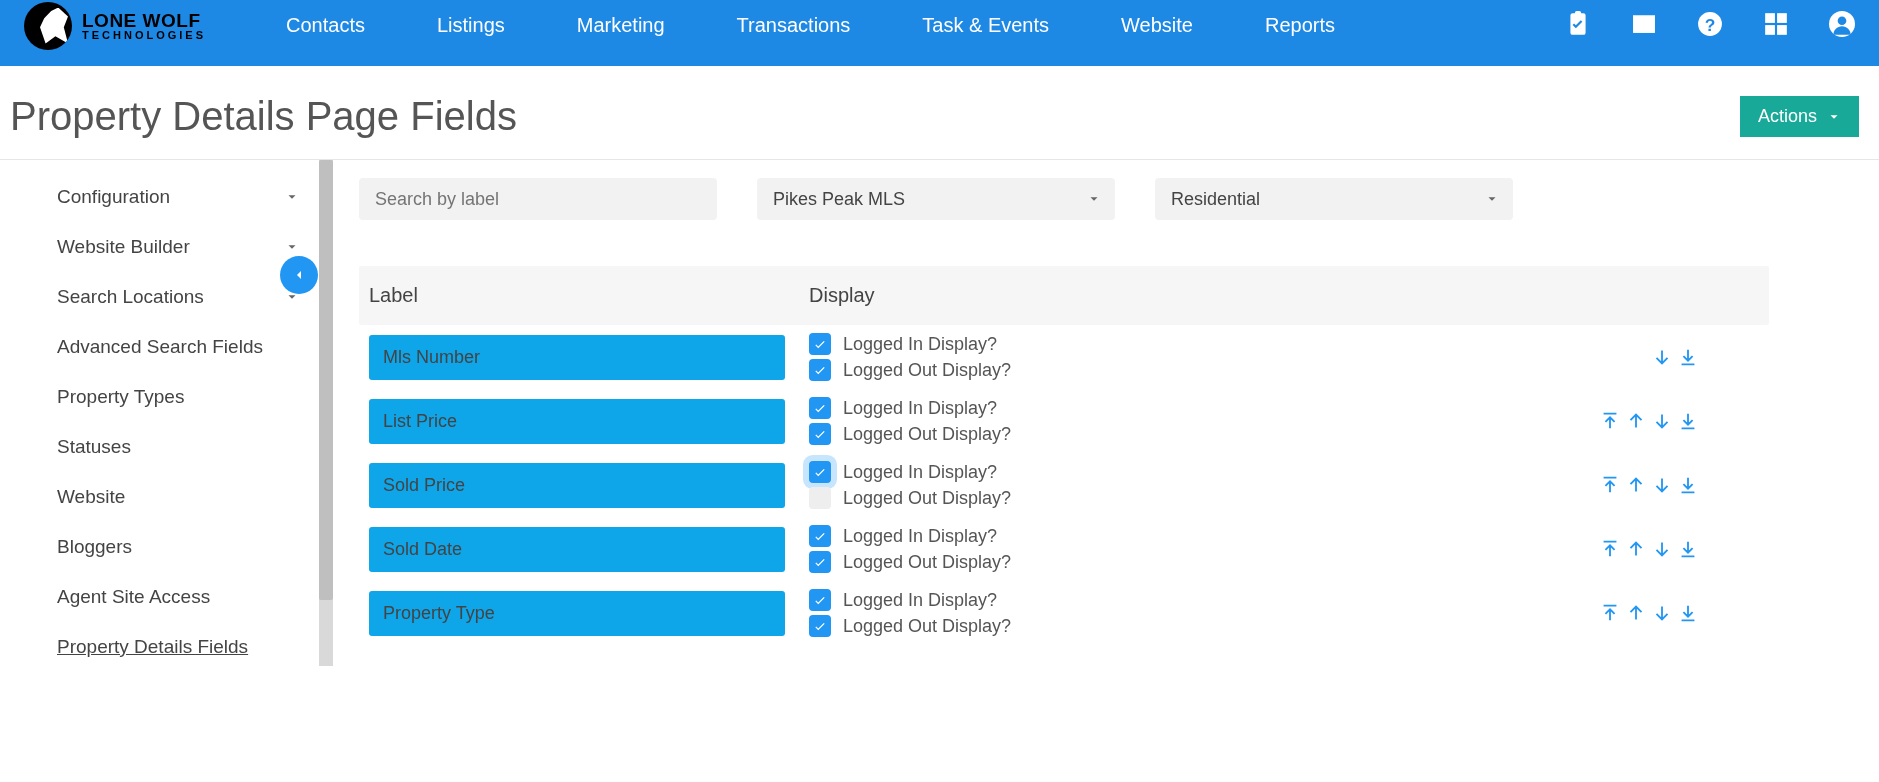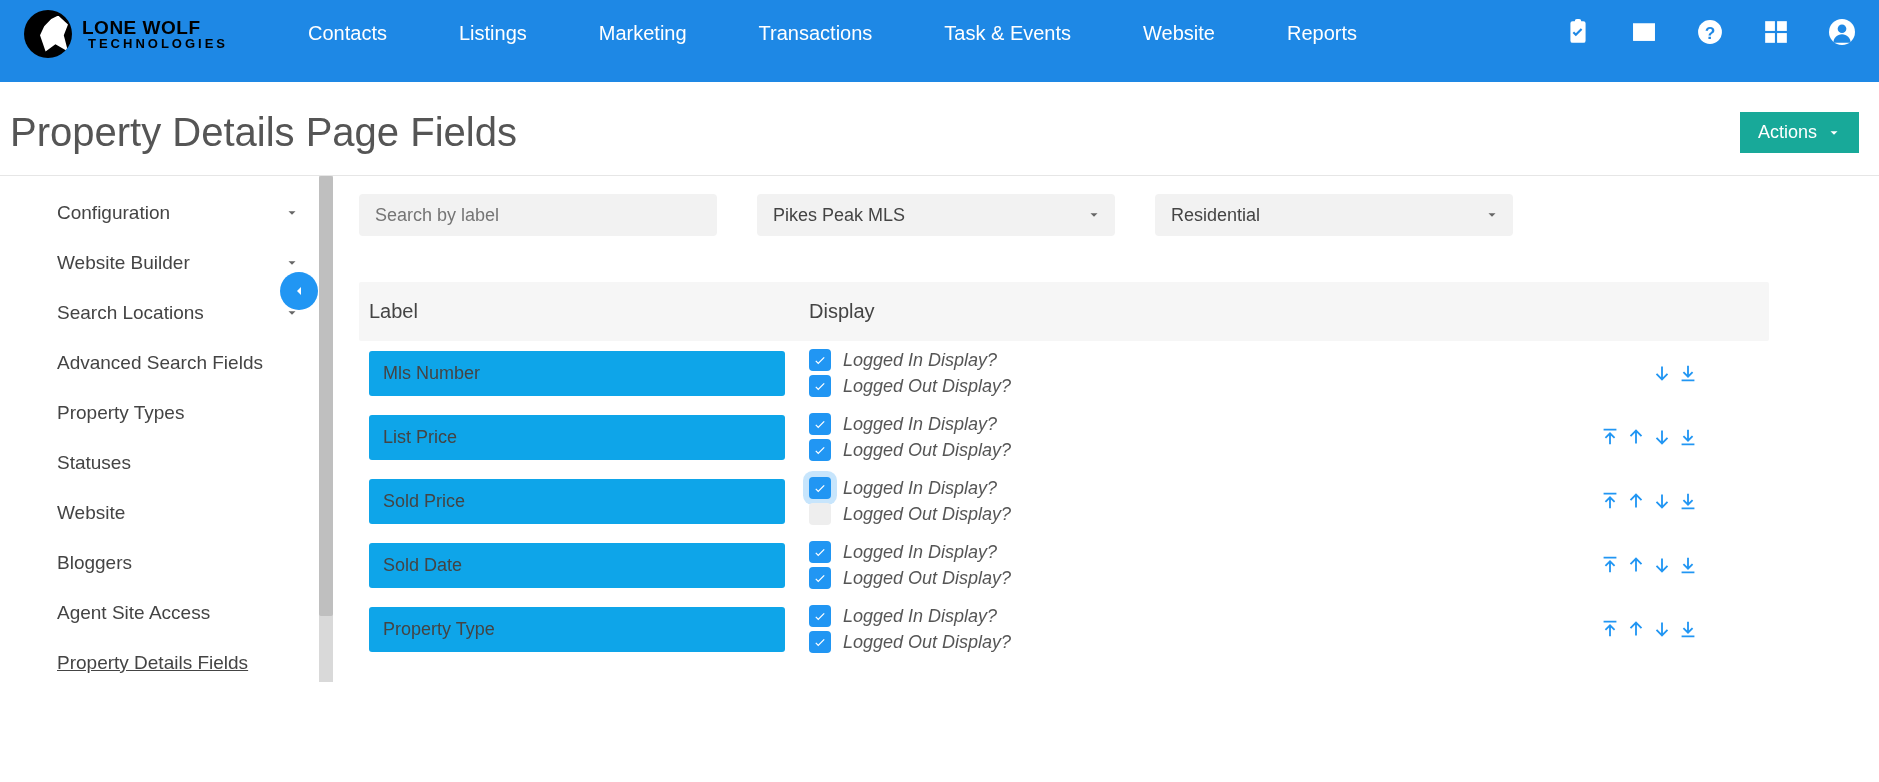--- a/index.html
+++ b/index.html
@@ -1,25 +1,25 @@
 <!DOCTYPE html>
 <html><head>
 <meta charset="utf-8">
 <style>
   * { box-sizing: border-box; margin: 0; padding: 0; }
   body { font-family: "Segoe UI", Arial, sans-serif; color: #333; background: #fff; width: 1879px; }
   
   
-  .topnav { background: #1e88e5; height: 82px; display: flex; align-items: center; padding: 0 24px 15px 24px; color: #fff; }
+  .topnav { background: #1e88e5; height: 66px; display: flex; align-items: center; padding: 0 24px 15px 24px; color: #fff; }
   .logo { display: flex; align-items: center; gap: 10px; margin-right: 80px; }
   .logo-mark { width: 48px; height: 48px; border-radius: 50%; background: #000; position: relative; overflow: hidden; }
   .logo-mark::after { content: ""; position: absolute; right: 4px; top: 6px; width: 28px; height: 36px; background: #fff; clip-path: polygon(20% 100%, 0 55%, 15% 30%, 40% 10%, 65% 0, 100% 25%, 85% 55%, 100% 100%, 55% 80%); }
   .logo-text { color: #000; line-height: 1; }
   .logo-text .t1 { font-weight: 800; font-size: 19px; letter-spacing: 0.5px; }
-  .logo-text .t2 { font-size: 13px; letter-spacing: 3px; font-weight: 600; margin-left: 6px; }
+  .logo-text .t2 { font-size: 11px; letter-spacing: 3px; font-weight: 600; }
   .nav-links { display: flex; gap: 72px; font-size: 20px; }
   .nav-links a { color: #fff; text-decoration: none; cursor: pointer; }
   .nav-icons { margin-left: auto; display: flex; gap: 40px; align-items: center; }
   .nav-icons svg { width: 26px; height: 26px; fill: #fff; }
   
   
   .page-header { display: flex; align-items: center; padding: 28px 10px 20px 10px; border-bottom: 1px solid #e6e6e6; }
   .page-title { font-size: 40px; font-weight: 300; color: #555; }
   .actions-btn { margin-left: auto; background: #18a999; color: #fff; border: none; border-radius: 0; padding: 10px 18px; font-size: 18px; display: flex; align-items: center; gap: 10px; cursor: pointer; margin-right: 10px; }
   .actions-btn svg { width: 14px; height: 14px; fill: #fff; }
@@ -48,21 +48,21 @@
   .select-field { width: 358px; padding-right: 40px; appearance: none; -webkit-appearance: none; text-align: left; background: #f2f2f2; border: none; border-radius: 4px; height: 42px; padding-left: 16px; font-size: 18px; color: #444; cursor: pointer; }
   .select-wrap svg { position: absolute; right: 14px; top: 14px; width: 14px; height: 14px; fill: #666; pointer-events: none; }
   
   .table-header { background: #f6f6f6; display: flex; padding: 18px 10px; font-size: 20px; font-weight: 400; color: #444; border-radius: 2px; }
   .col-label { width: 440px; }
   .col-display { flex: 1; }
   
   .row { display: flex; align-items: center; padding: 8px 10px; min-height: 64px; }
   .row + .row { margin-top: 0; }
   .label-box { width: 416px; background: #0ea5e9; border-radius: 3px; padding: 12px 14px; font-size: 18px; color: #444; margin-right: 24px; }
-  .checks { display: flex; flex-direction: column; gap: 4px; font-style: italic; }
+  .checks { display: flex; flex-direction: column; gap: 4px; }
   .check-line { display: flex; align-items: center; gap: 12px; font-size: 18px; color: #555; }
   .chk { width: 22px; height: 22px; border-radius: 4px; background: #2196f3; display: inline-flex; align-items: center; justify-content: center; cursor: pointer; flex-shrink: 0; }
   .chk.off { background: #eeeeee; }
   .chk svg { width: 14px; height: 14px; fill: #fff; }
   .chk.highlight { box-shadow: 0 0 0 6px rgba(33,150,243,0.25); }
   
   .row-actions { margin-left: auto; display: flex; gap: 4px; padding-right: 60px; }
   .row-actions svg { width: 22px; height: 22px; stroke: #2196f3; fill: none; stroke-width: 2; cursor: pointer; }
 </style>
 </head>

